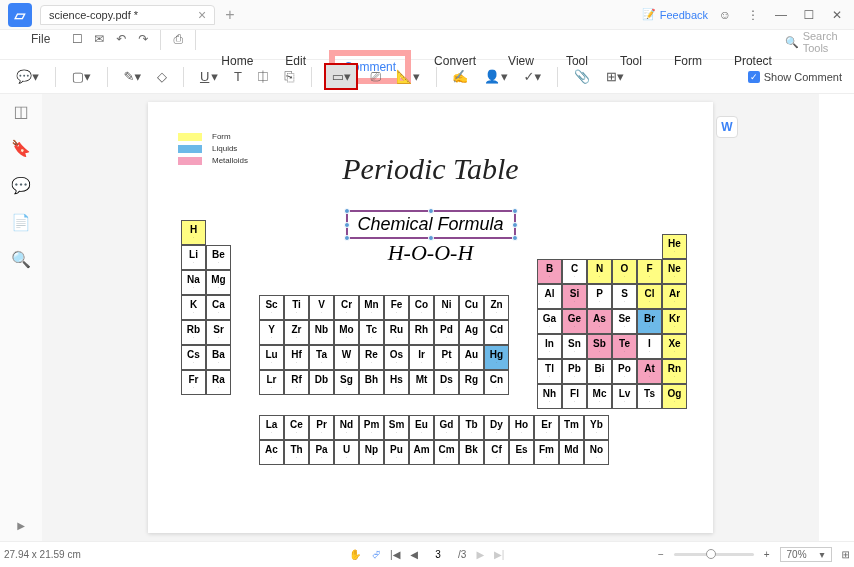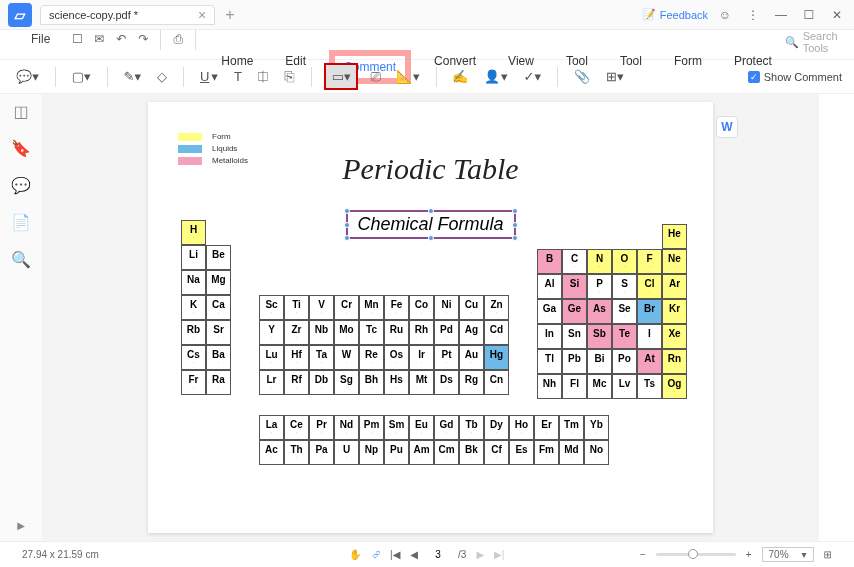--- a/index.html
+++ b/index.html
@@ -41,21 +41,21 @@
 .handle { position:absolute; width:6px; height:6px; background:#5b9bd5; border:1px solid #fff; border-radius:50%; }
 .formula { position:absolute; top:138px; left:0; right:0; text-align:center; font-family:"Comic Sans MS",cursive; font-size:22px; font-style:italic; }
 .grid { position:absolute; display:grid; font-size:9px; }
 .cell { width:25px; height:25px; border:1px solid #555; display:flex; flex-direction:column; align-items:center; justify-content:center; background:#fff; text-align:center; line-height:1; }
 .cell .sym { font-weight:bold; font-size:10px; }
 .cell .nm { font-size:4px; color:#666; margin-top:1px; }
 .cell.gas { background:#fffd82; }
 .cell.metalloid { background:#f5a1bd; }
 .cell.liquid { background:#6db9e8; }
 .pink-bar { position:absolute; bottom:8px; left:0; right:0; height:30px; background:#e8a5ba; display:flex; align-items:center; justify-content:flex-end; padding-right:25px; font-size:12px; color:#666; }
-.statusbar { position:absolute; bottom:0; left:0; right:0; height:26px; background:#fff; border-top:1px solid #eee; display:flex; align-items:center; padding:0 22px; font-size:10px; color:#666; }
+.statusbar { position:absolute; bottom:0; left:0; right:0; height:26px; background:#fff; border-top:1px solid #eee; display:flex; align-items:center; padding:0 4px; font-size:10px; color:#666; }
 .status-center { position:absolute; left:50%; transform:translateX(-50%); display:flex; align-items:center; gap:10px; }
 .pagein { border:none; width:20px; text-align:center; font-size:10px; }
 .status-right { margin-left:auto; display:flex; align-items:center; gap:10px; }
 .slider-track { width:80px; height:3px; background:#ddd; position:relative; border-radius:2px; }
 .slider-thumb { position:absolute; top:-4px; width:10px; height:10px; background:#fff; border:1px solid #999; border-radius:50%; left:32px; }
 .zoom-box { border:1px solid #ccc; padding:1px 6px; font-size:10px; display:flex; gap:13px; }
 </style>
 </head>
 <body>
 
@@ -168,20 +168,21 @@
           </div>
       </div>
       <div class="ptitle">Periodic Table</div>
       <div class="annot-box">
         <span>Chemical Formula</span>
         <div class="handle" style="top:-4px;left:-4px"></div><div class="handle" style="top:-4px;right:-4px"></div>
         <div class="handle" style="bottom:-4px;left:-4px"></div><div class="handle" style="bottom:-4px;right:-4px"></div>
         <div class="handle" style="top:-4px;left:50%;margin-left:-3px"></div><div class="handle" style="bottom:-4px;left:50%;margin-left:-3px"></div>
         <div class="handle" style="left:-4px;top:50%;margin-top:-3px"></div><div class="handle" style="right:-4px;top:50%;margin-top:-3px"></div>
       </div>
+      <div class="formula">H-O-O-H</div>
       <div id="grid-left" class="grid" style="top:118px;left:33px;grid-template-columns:repeat(2,25px)">
           <div class="cell gas">
             <div class="sym">H</div>
             <div class="nm">·</div>
           </div>
           <div class="cell" style="visibility: hidden;"></div>
           <div class="cell ">
             <div class="sym">Li</div>
             <div class="nm">·</div>
           </div>
@@ -385,21 +386,21 @@
           </div>
           <div class="cell ">
             <div class="sym">Rg</div>
             <div class="nm">·</div>
           </div>
           <div class="cell ">
             <div class="sym">Cn</div>
             <div class="nm">·</div>
           </div>
         </div>
-      <div id="grid-right" class="grid" style="top:122px;left:389px;grid-template-columns:repeat(6,25px)">
+      <div id="grid-right" class="grid" style="top:132px;left:389px;grid-template-columns:repeat(6,25px)">
           <div class="cell" style="visibility: hidden;"></div>
           <div class="cell" style="visibility: hidden;"></div>
           <div class="cell" style="visibility: hidden;"></div>
           <div class="cell" style="visibility: hidden;"></div>
           <div class="cell" style="visibility: hidden;"></div>
           <div class="cell gas">
             <div class="sym">He</div>
             <div class="nm">·</div>
           </div>
           <div class="cell metalloid">

